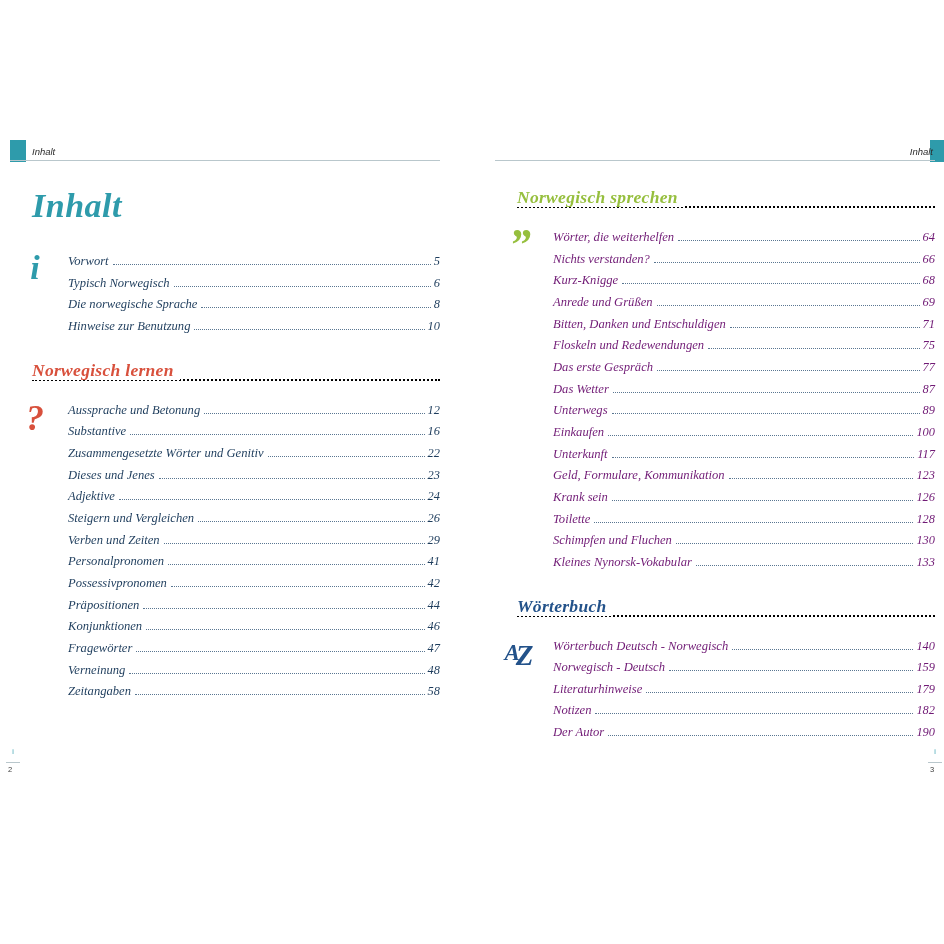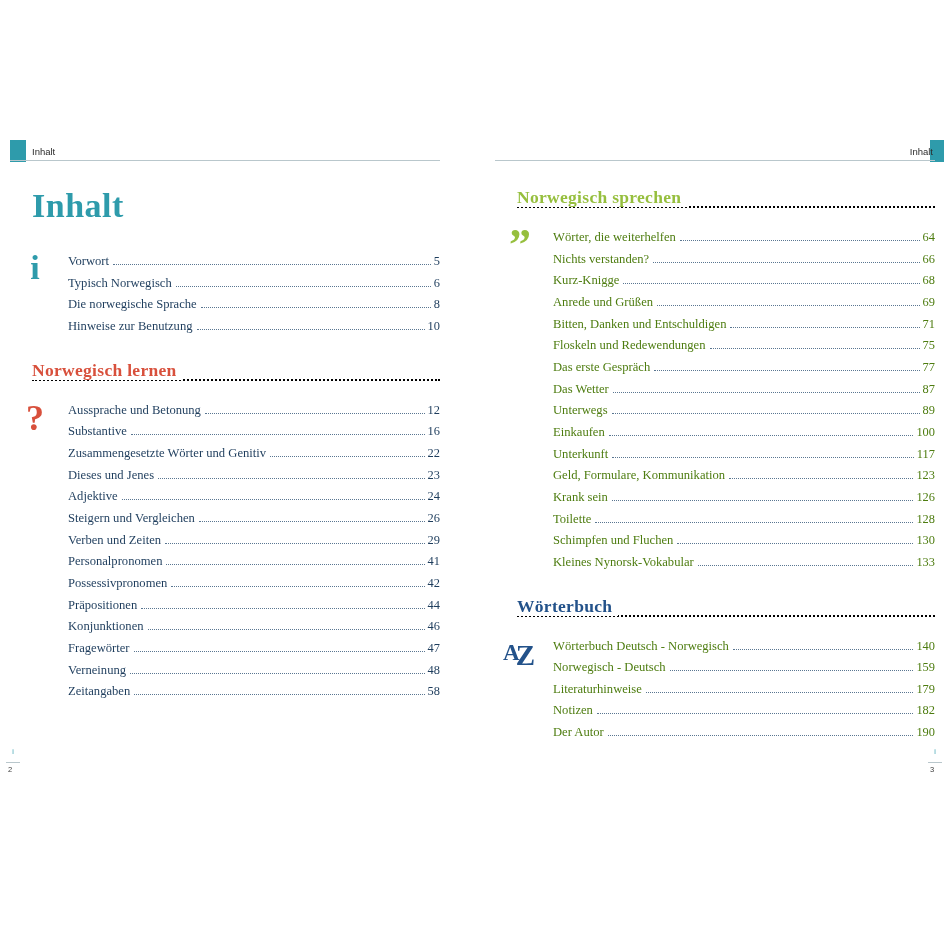--- a/index.html
+++ b/index.html
@@ -19,20 +19,21 @@
     top: 0; left: 0;
     width: 944px;
     height: 944px;
   }
 
   
   .page {
     position: absolute;
     top: 140px;
     height: 630px;
+    font-style: italic;
   }
   .page-left  { left: 10px;  width: 430px; }
   .page-right { left: 495px; width: 440px; }
 
   
   .runhead {
     position: relative;
     height: 20px;
     border-bottom: 1px solid #b9c7cc;
     margin-bottom: 26px;
@@ -152,21 +153,21 @@
   .entry .name { flex: 0 0 auto; }
   .entry .lead {
     flex: 1 1 auto;
     border-bottom: 1.5px dotted #5a7691;
     margin: 0 3px 3px 4px;
     min-width: 8px;
     height: 1px;
   }
   .entry .pg { flex: 0 0 auto; font-size: 12.4px; }
 
-  .right-col .entry { color: #4d7c0f; }
+  .right-col .entry { color: #701a75; }
 
   
   .mark-i {
     font-family: "Liberation Serif", serif;
     font-weight: bold;
     font-size: 34px;
     color: #2e9bab;
     line-height: 1;
   }
   .mark-q {

